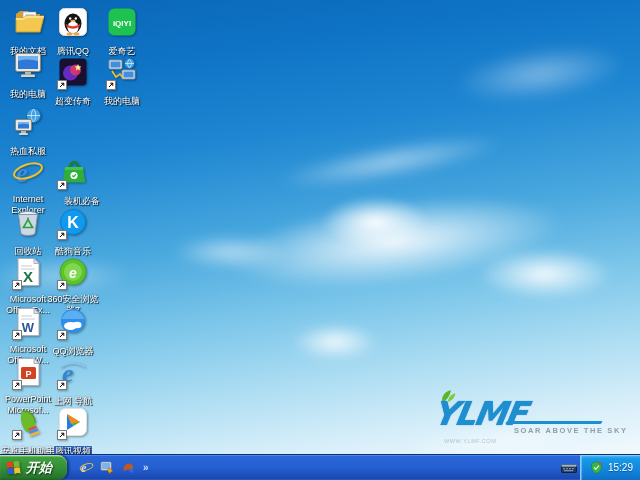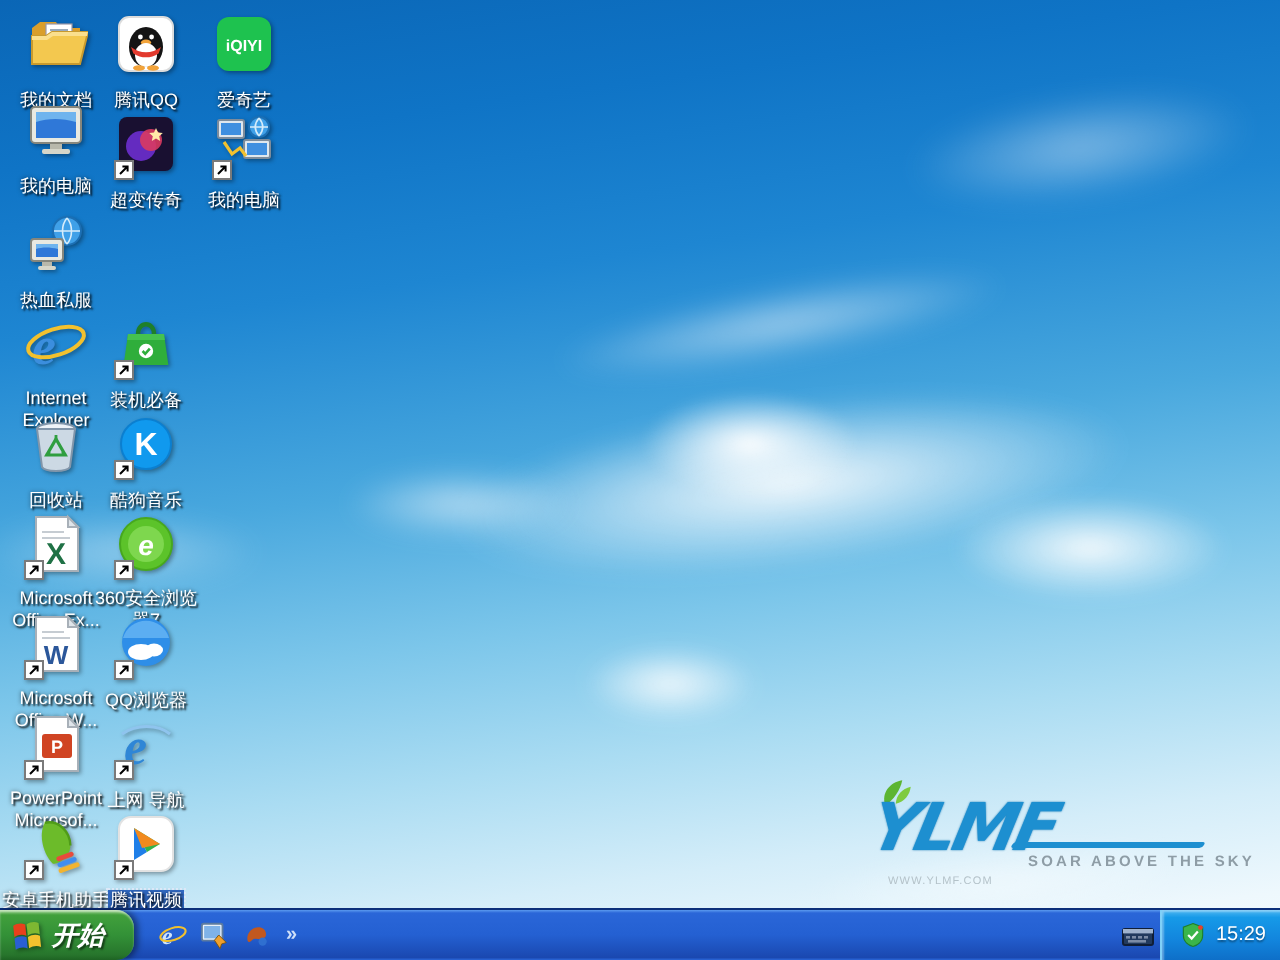--- a/index.html
+++ b/index.html
@@ -145,21 +145,21 @@
             <rect x="3.5" y="13.5" width="16" height="11" rx="1.5" fill="#e9e9e1" stroke="#86867c"></rect>
             <rect x="6" y="16" width="11" height="6.5" fill="#2f78d8"></rect>
             <path d="M6 16h11v2.5c-4-1-8-1-11 0z" fill="#6fb4ee"></path>
             <rect x="9" y="25" width="5" height="2" fill="#b8b8ab"></rect>
             <rect x="7" y="27" width="9" height="2" rx="1" fill="#d6d6c9"></rect>
           </svg></div><span class="lbl">热血私服</span></div>
       <div class="dicon" style="left: 0px; top: 156px;"><div class="art"><svg viewBox="0 0 32 32">
             <text x="4" y="26" font-size="27" font-style="italic" font-weight="bold" fill="#3b8ede" font-family="Liberation Serif,serif">e</text>
             <ellipse cx="16" cy="15" rx="14.5" ry="6.5" fill="none" stroke="#f2c12e" stroke-width="2" transform="rotate(-18 16 15)"></ellipse>
           </svg></div><span class="lbl">Internet Explorer</span></div>
-      <div class="dicon" style="left: 45px; top: 156px;"><div class="art"><svg viewBox="0 0 32 32">
+      <div class="dicon" style="left: 45px; top: 156px; text-align: right;"><div class="art"><svg viewBox="0 0 32 32">
             <path d="M12 11c0-6.5 8-6.5 8 0" fill="none" stroke="#1e7f2a" stroke-width="2.2"></path>
             <path d="M7 11h18l2.2 15.5H4.8z" fill="#2fae3b"></path>
             <path d="M7 11h18l.4 3H6.6z" fill="#45c24f"></path>
             <circle cx="16" cy="19.5" r="3.6" fill="#fff"></circle>
             <path d="M14.3 19.5l1.3 1.4 2.3-2.6" stroke="#2fae3b" stroke-width="1.3" fill="none"></path>
           </svg><span class="sc">
             <svg viewBox="0 0 10 10">
               <rect x=".5" y=".5" width="9" height="9" fill="#fff" stroke="#7a7a7a"></rect>
               <path d="M3 7L6.6 3.4M4.2 3.2h2.6v2.6" stroke="#000" stroke-width="1" fill="none"></path>
             </svg>

